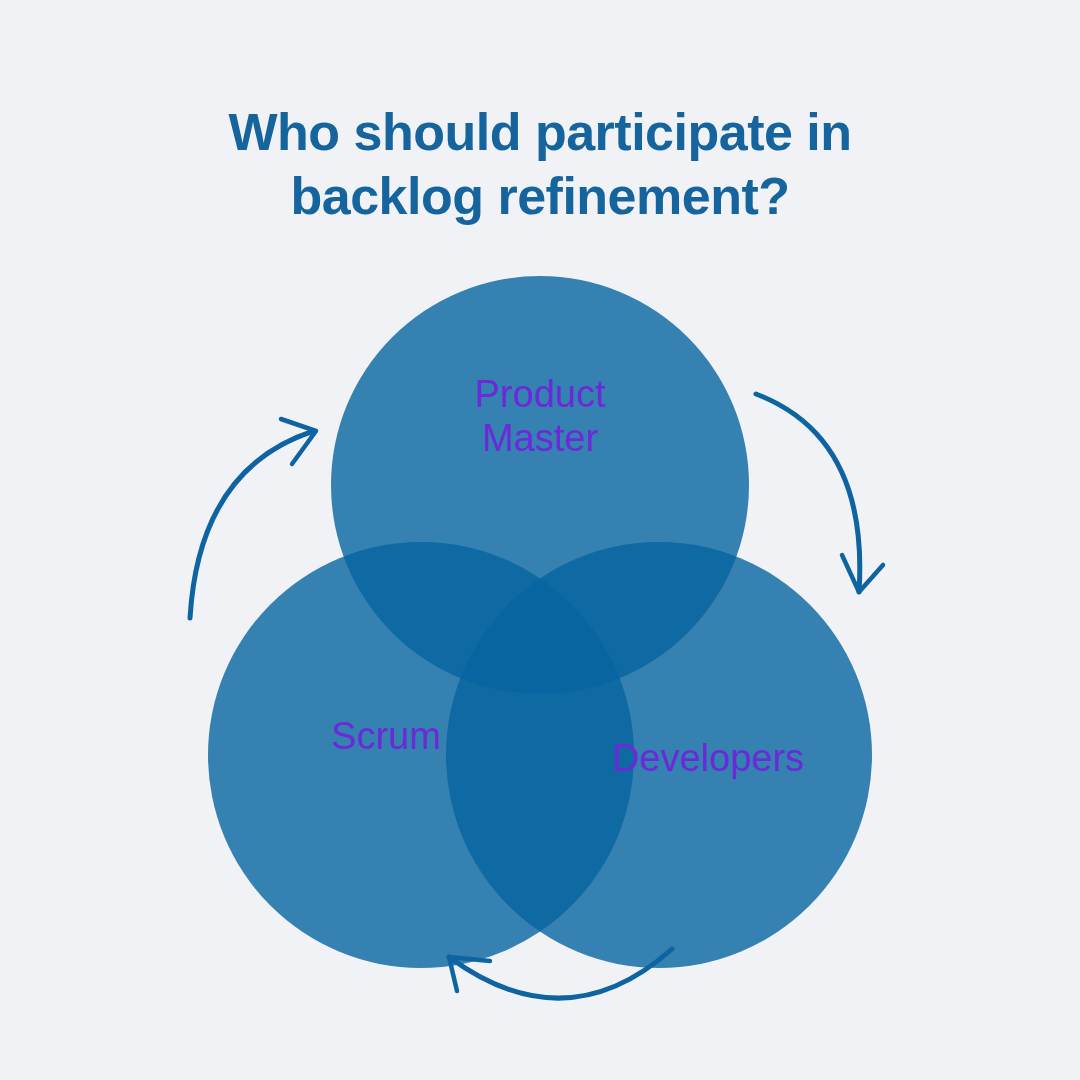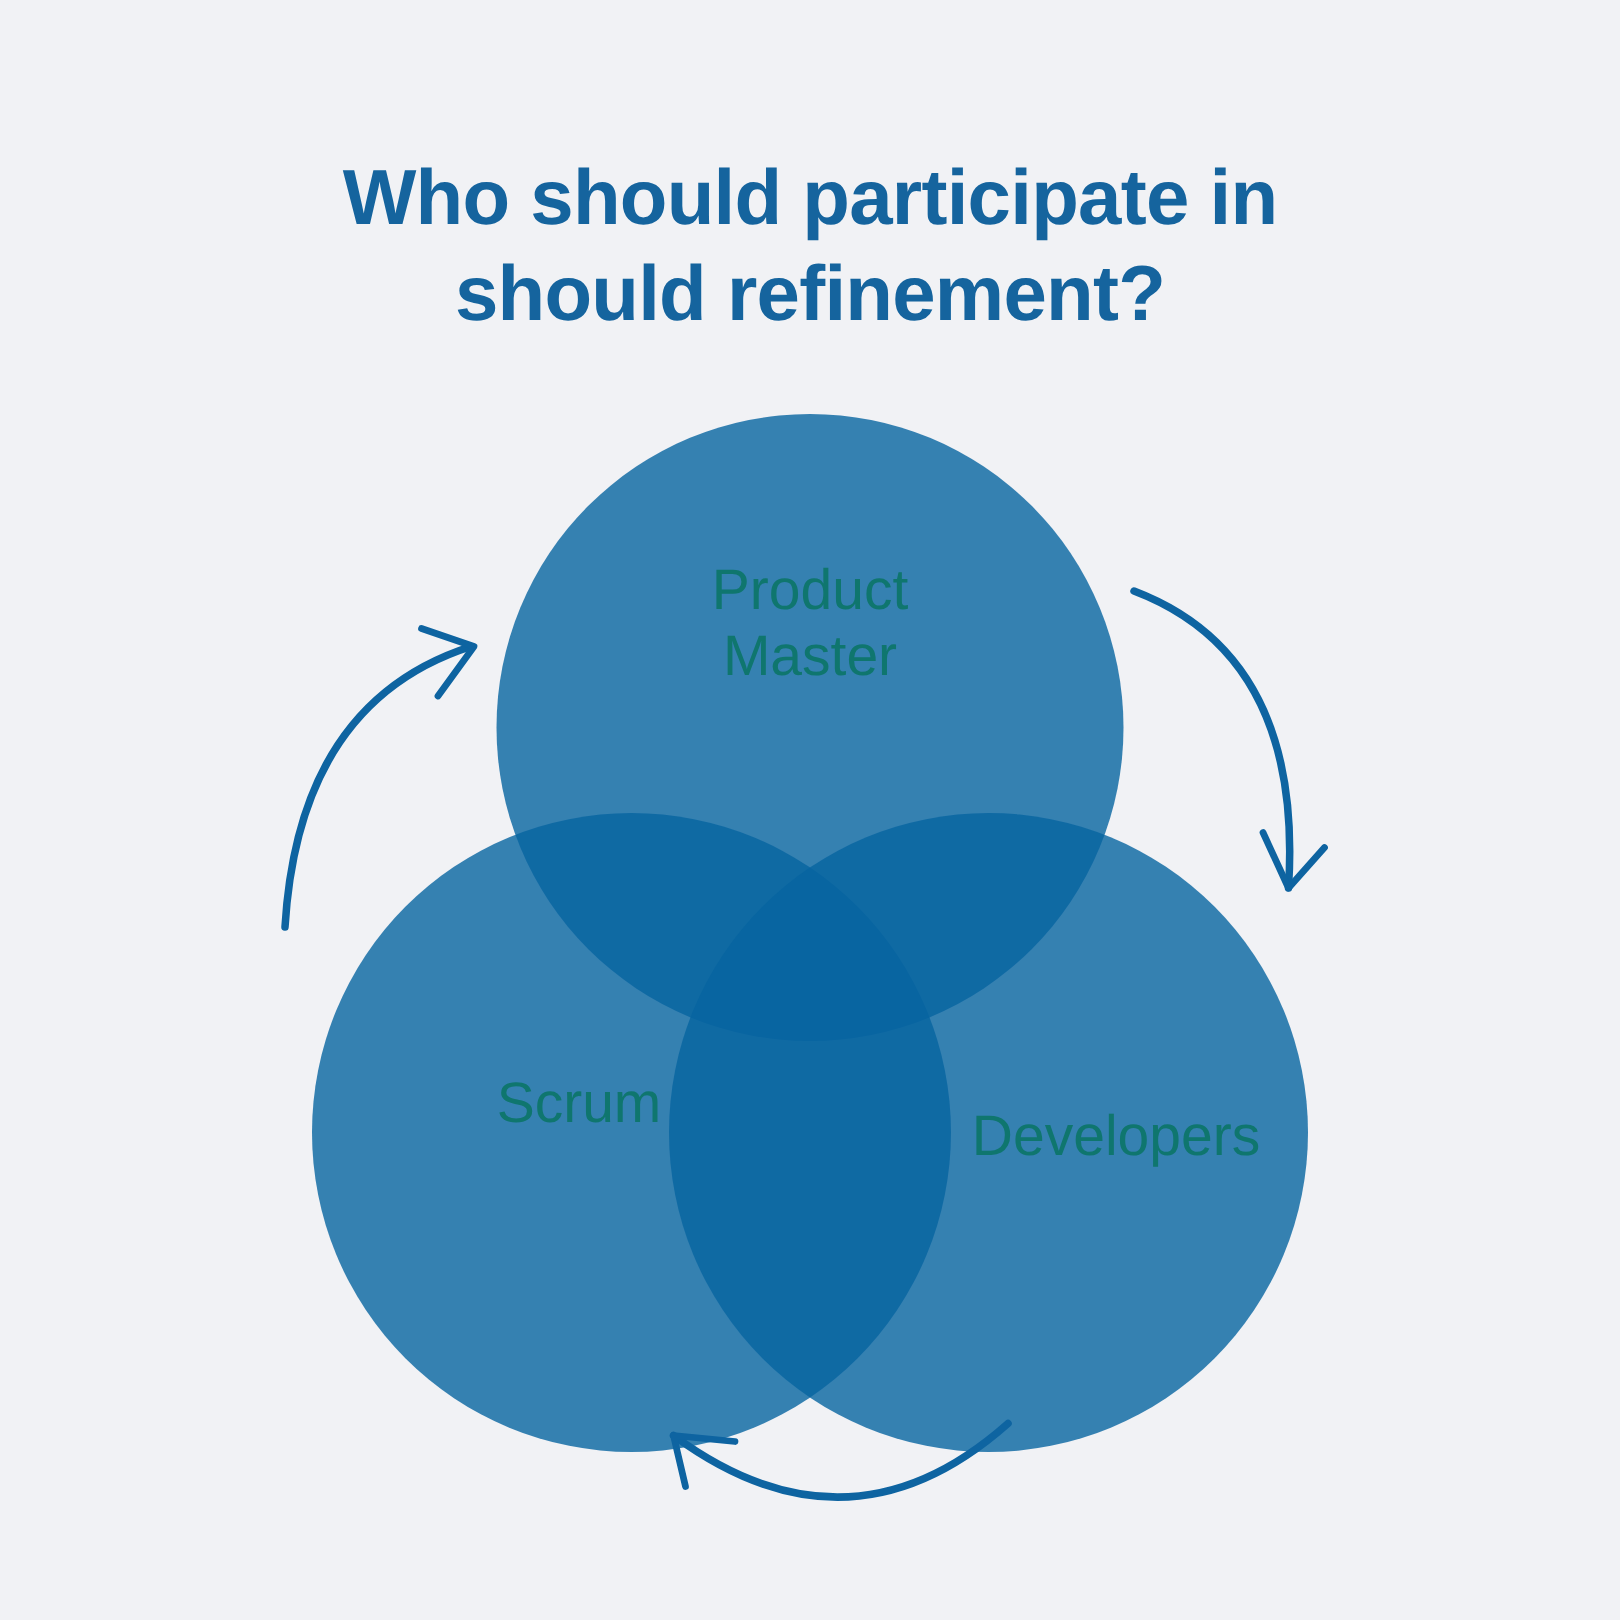--- a/index.html
+++ b/index.html
@@ -34,40 +34,40 @@
     line-height: 64px;
     font-weight: 600;
     letter-spacing: -0.5px;
   }
   .title .t-line {
     display: block;
   }
   .circle-label {
     position: absolute;
     transform: translateX(-50%);
-    color: #0f766e;
+    color: #6d28d9;
     font-size: 38px;
     line-height: 44px;
     font-weight: 400;
     text-align: center;
     white-space: nowrap;
   }
   .circle-label span { display: block; }
   .label-product-owner { left: 540px; top: 372px; }
   .label-scrum-master  { left: 338px; top: 714px; margin-left: 48px; }
-  .label-developers    { left: 744px; top: 736px; }
+  .label-developers    { left: 708px; top: 736px; }
 </style>
 </head>
 <body>
 
 <div class="canvas">
 
   <h1 class="title">
     <span class="t-line">Who should participate in</span>
-    <span class="t-line">should refinement?</span>
+    <span class="t-line">backlog refinement?</span>
   </h1>
 
   <svg class="venn-svg" width="1080" height="1080" viewBox="0 0 1080 1080">
 
     <g>
       <circle cx="540" cy="485" r="209" fill-opacity="0.8" fill="#0664A0"></circle>
       <circle cx="421" cy="755" r="213" fill-opacity="0.8" fill="#0664A0"></circle>
       <circle cx="659" cy="755" r="213" fill-opacity="0.8" fill="#0664A0"></circle>
     </g>
 

